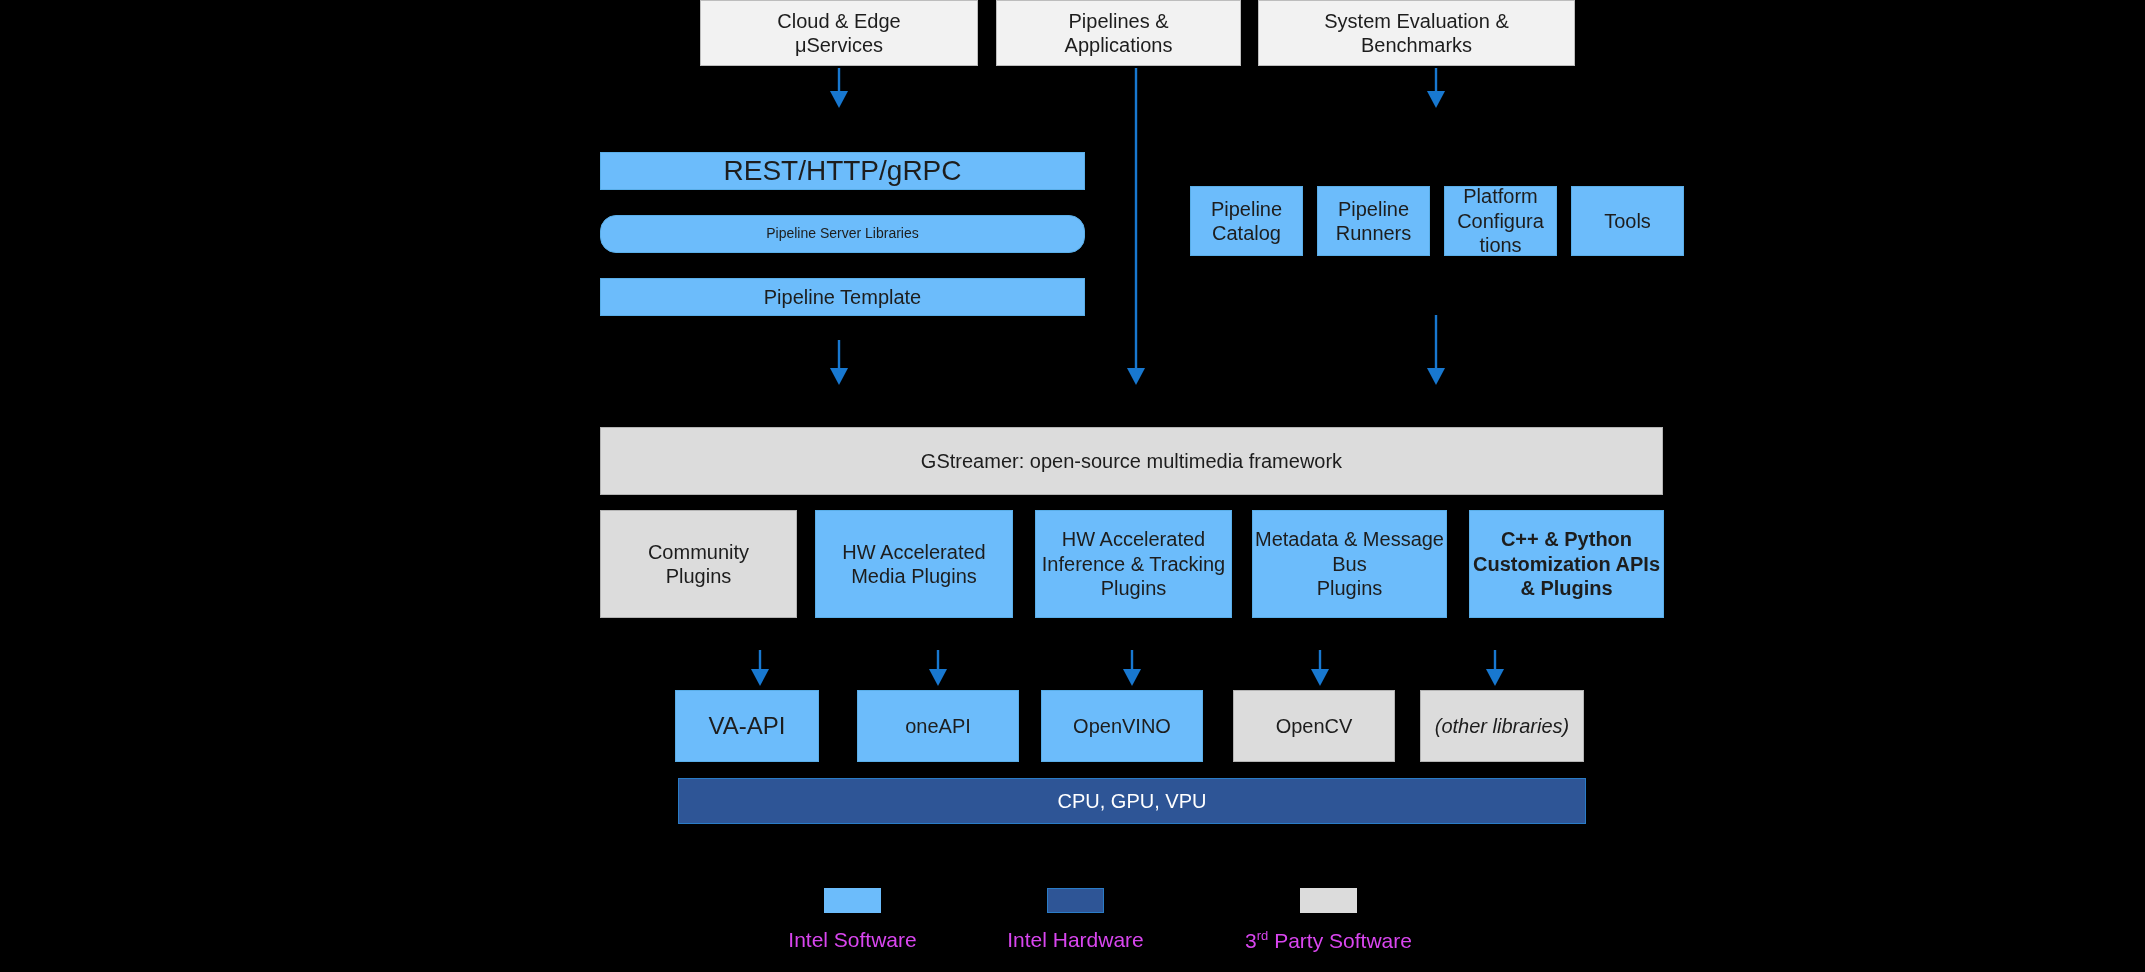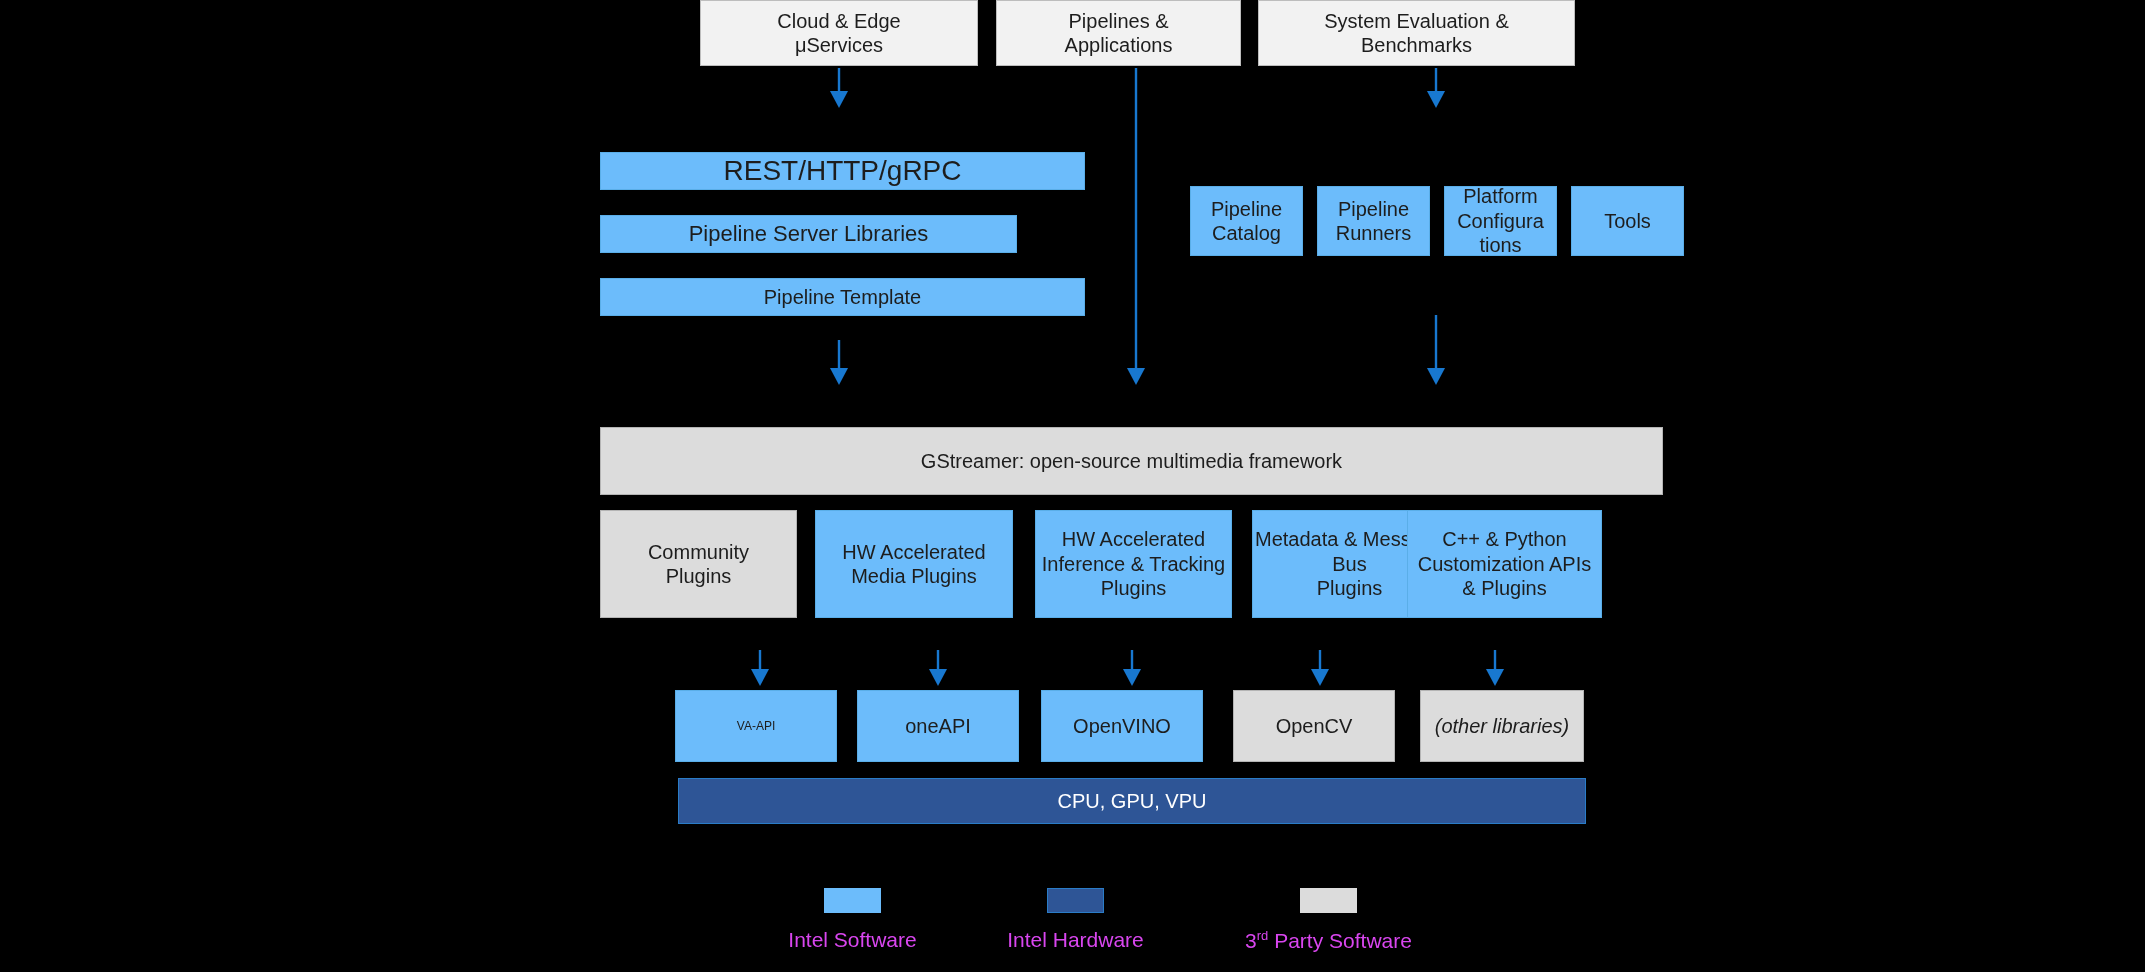--- a/index.html
+++ b/index.html
@@ -120,45 +120,45 @@
       </g>
     </svg>
   <div id="boxes">
       <div class="box box-gray" style="left: 700px; top: 0px; width: 278px; height: 66px; font-size: 20px;">Cloud &amp; Edge
 μServices</div>
       <div class="box box-gray" style="left: 996px; top: 0px; width: 245px; height: 66px; font-size: 20px;">Pipelines &amp;
 Applications</div>
       <div class="box box-gray" style="left: 1258px; top: 0px; width: 317px; height: 66px; font-size: 20px;">System Evaluation &amp;
 Benchmarks</div>
       <div class="box box-blue" style="left: 600px; top: 152px; width: 485px; height: 38px; font-size: 28px; text-align: right;">REST/HTTP/gRPC</div>
-      <div class="box box-blue" style="left: 600px; top: 215px; width: 417px; height: 38px; font-size: 22px;">Pipeline Server Libraries</div>
+      <div class="box box-blue" style="left: 600px; top: 215px; width: 485px; height: 38px; font-size: 14px; border-radius: 16px;">Pipeline Server Libraries</div>
       <div class="box box-blue" style="left: 600px; top: 278px; width: 485px; height: 38px; font-size: 20px;">Pipeline Template</div>
       <div class="box box-blue" style="left: 1190px; top: 186px; width: 113px; height: 70px; font-size: 20px;">Pipeline
 Catalog</div>
       <div class="box box-blue" style="left: 1317px; top: 186px; width: 113px; height: 70px; font-size: 20px;">Pipeline
 Runners</div>
       <div class="box box-blue" style="left: 1444px; top: 186px; width: 113px; height: 70px; font-size: 20px;">Platform
 Configura
 tions</div>
       <div class="box box-blue" style="left: 1571px; top: 186px; width: 113px; height: 70px; font-size: 20px;">Tools</div>
       <div class="box box-gray2" style="left: 600px; top: 427px; width: 1063px; height: 68px; font-size: 20px;">GStreamer: open-source multimedia framework</div>
       <div class="box box-gray2" style="left: 600px; top: 510px; width: 197px; height: 108px; font-size: 20px; text-align: center;">Community
 Plugins</div>
       <div class="box box-blue" style="left: 815px; top: 510px; width: 198px; height: 108px; font-size: 20px;">HW Accelerated
 Media Plugins</div>
       <div class="box box-blue" style="left: 1035px; top: 510px; width: 197px; height: 108px; font-size: 20px;">HW Accelerated
 Inference &amp; Tracking
 Plugins</div>
       <div class="box box-blue" style="left: 1252px; top: 510px; width: 195px; height: 108px; font-size: 20px;">Metadata &amp; Message
 Bus
 Plugins</div>
-      <div class="box box-blue" style="left: 1407px; top: 510px; width: 195px; height: 108px; font-size: 20px;">C++ &amp; Python
+      <div class="box box-blue" style="left: 1469px; top: 510px; width: 195px; height: 108px; font-size: 20px; font-weight: bold;">C++ &amp; Python
 Customization APIs
 &amp; Plugins</div>
-      <div class="box box-blue" style="left: 675px; top: 690px; width: 162px; height: 72px; font-size: 12px;">VA-API</div>
+      <div class="box box-blue" style="left: 675px; top: 690px; width: 144px; height: 72px; font-size: 24px;">VA-API</div>
       <div class="box box-blue" style="left: 857px; top: 690px; width: 162px; height: 72px; font-size: 20px;">oneAPI</div>
       <div class="box box-blue" style="left: 1041px; top: 690px; width: 162px; height: 72px; font-size: 20px;">OpenVINO</div>
       <div class="box box-gray2" style="left: 1233px; top: 690px; width: 162px; height: 72px; font-size: 20px;">OpenCV</div>
       <div class="box box-gray2 italic" style="left: 1420px; top: 690px; width: 164px; height: 72px; font-size: 20px;">(other libraries)</div>
       <div class="box box-darkblue" style="left: 678px; top: 778px; width: 908px; height: 46px; font-size: 20px;">CPU, GPU, VPU</div>
     </div>
   <div id="legend">
       <div class="legend-swatch" style="left: 824px; top: 888px; width: 57px; height: 25px; background: rgb(108, 188, 251); border: 1px solid rgb(108, 188, 251);"></div>
       <div class="legend-label" style="left: 760px; top: 928px; width: 185px;">Intel Software</div>
       <div class="legend-swatch" style="left: 1047px; top: 888px; width: 57px; height: 25px; background: rgb(46, 85, 150); border: 1px solid rgb(42, 124, 199);"></div>

